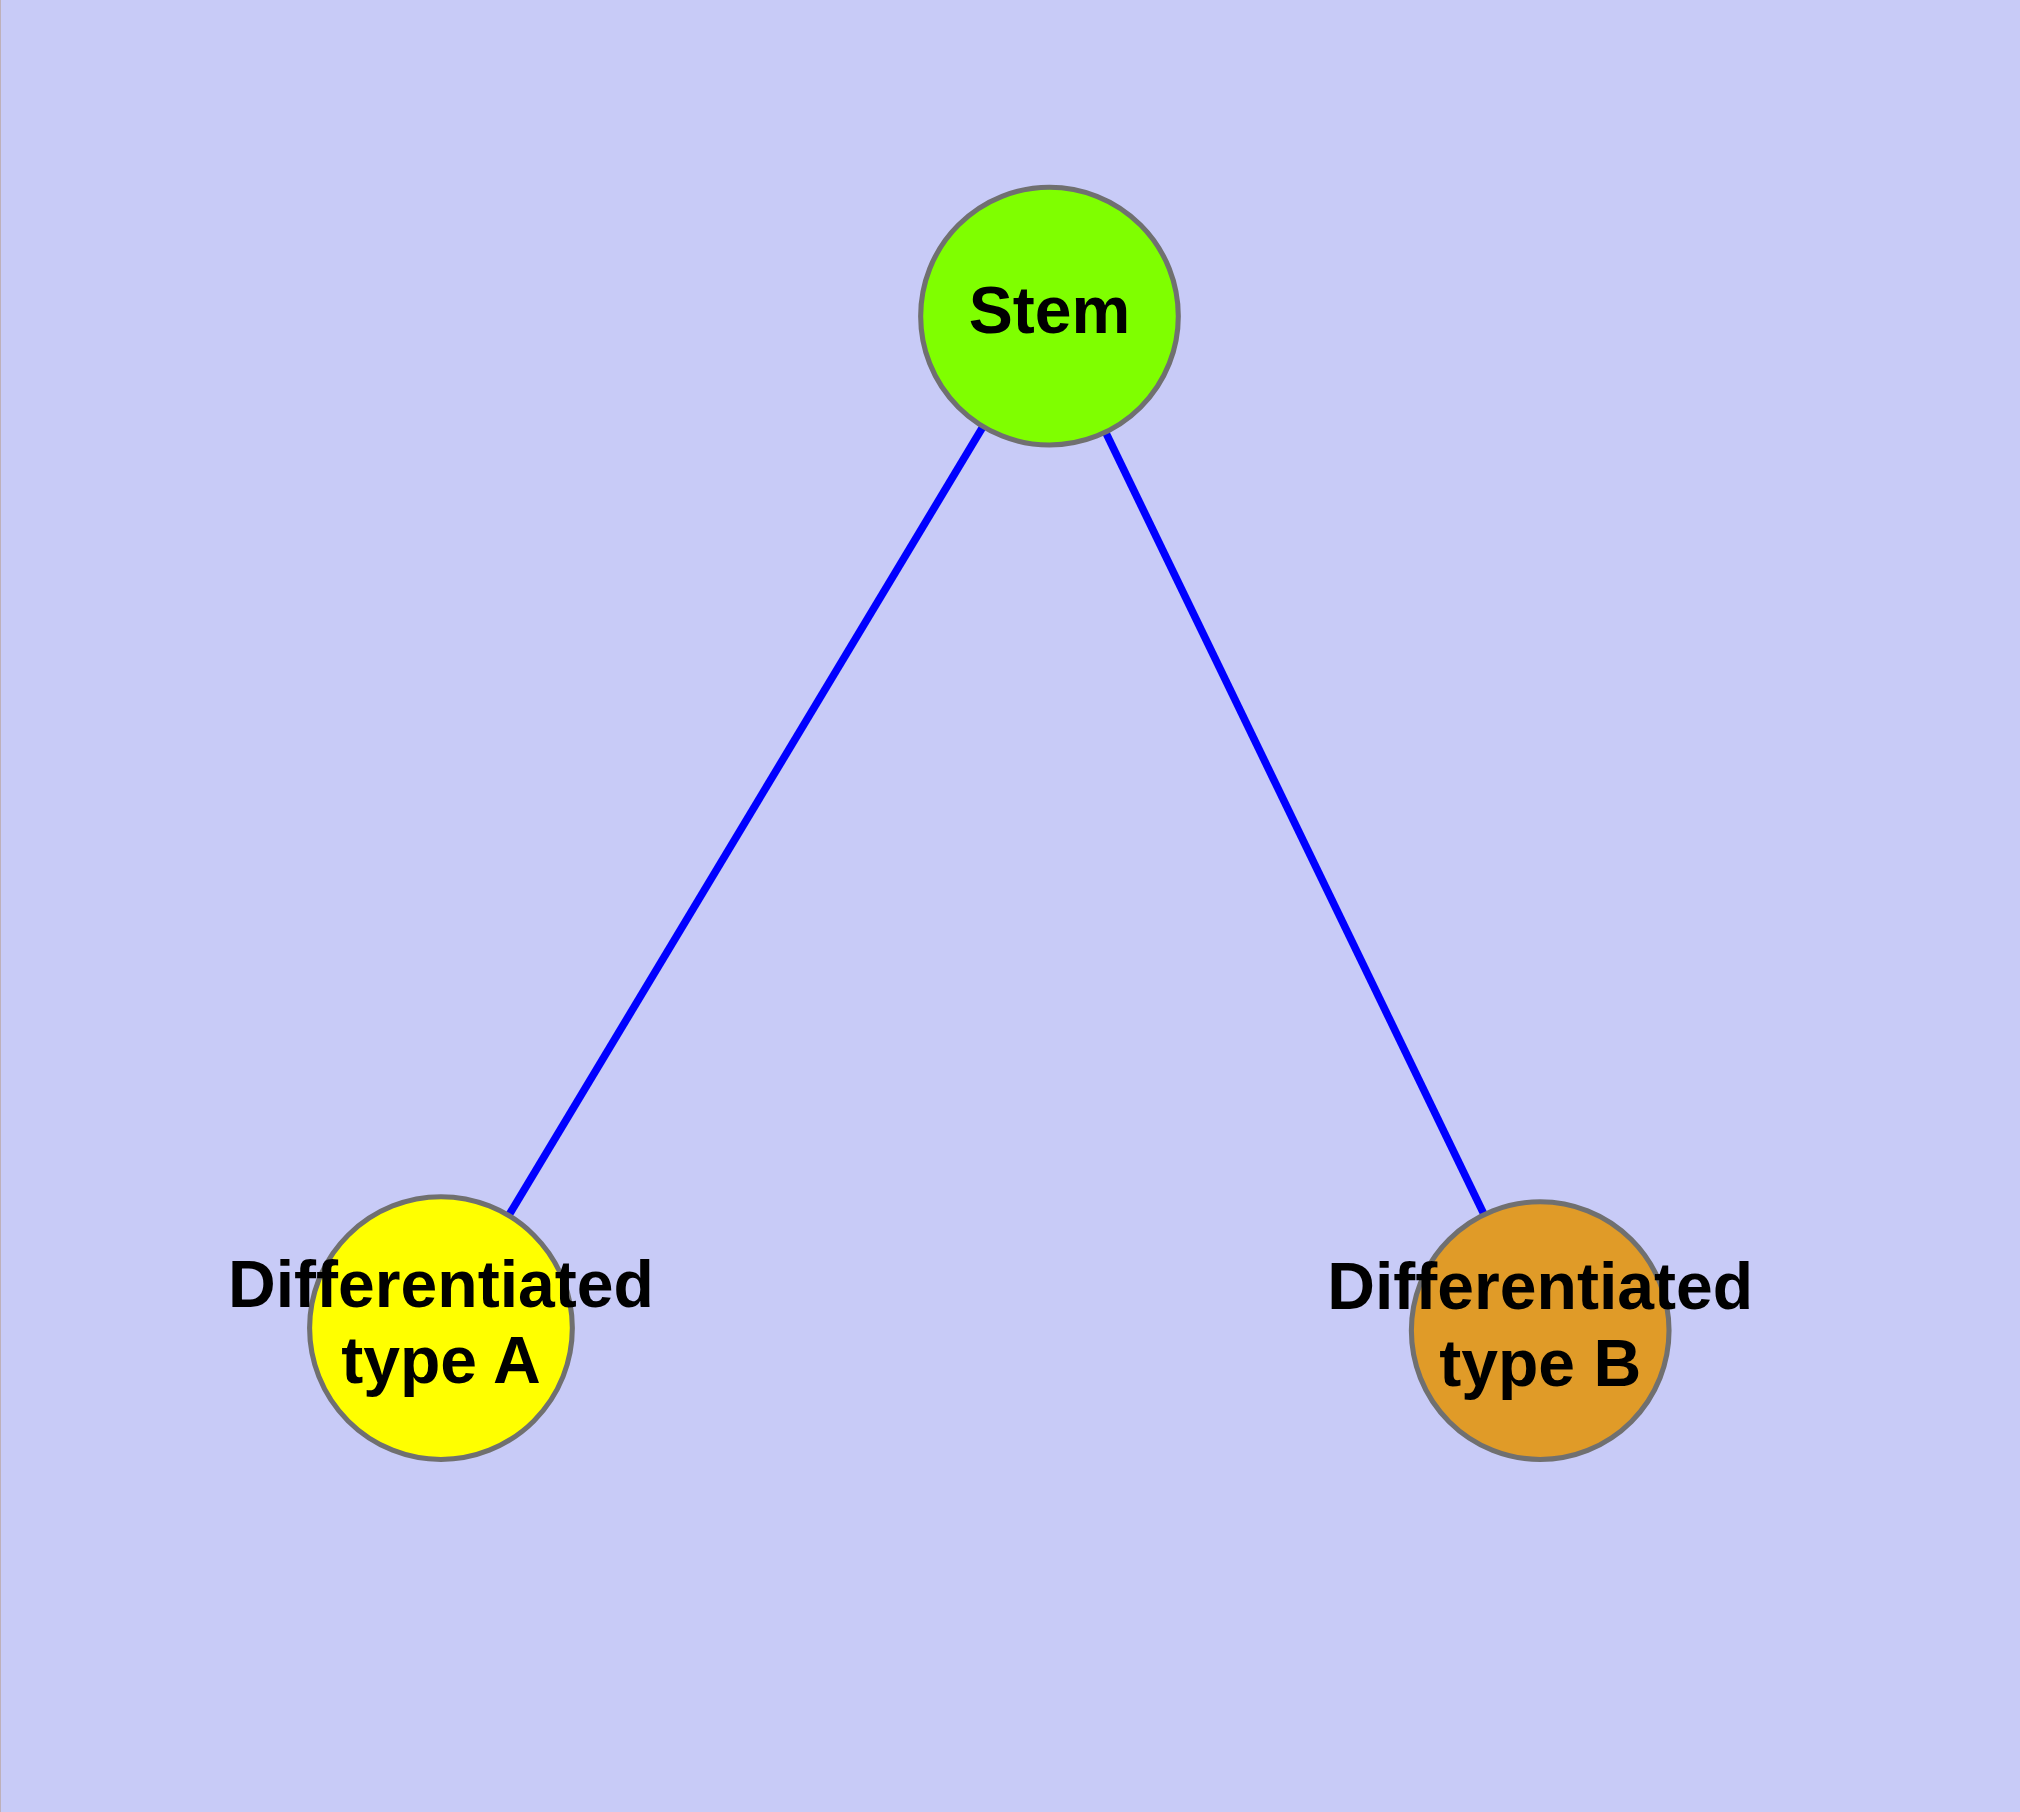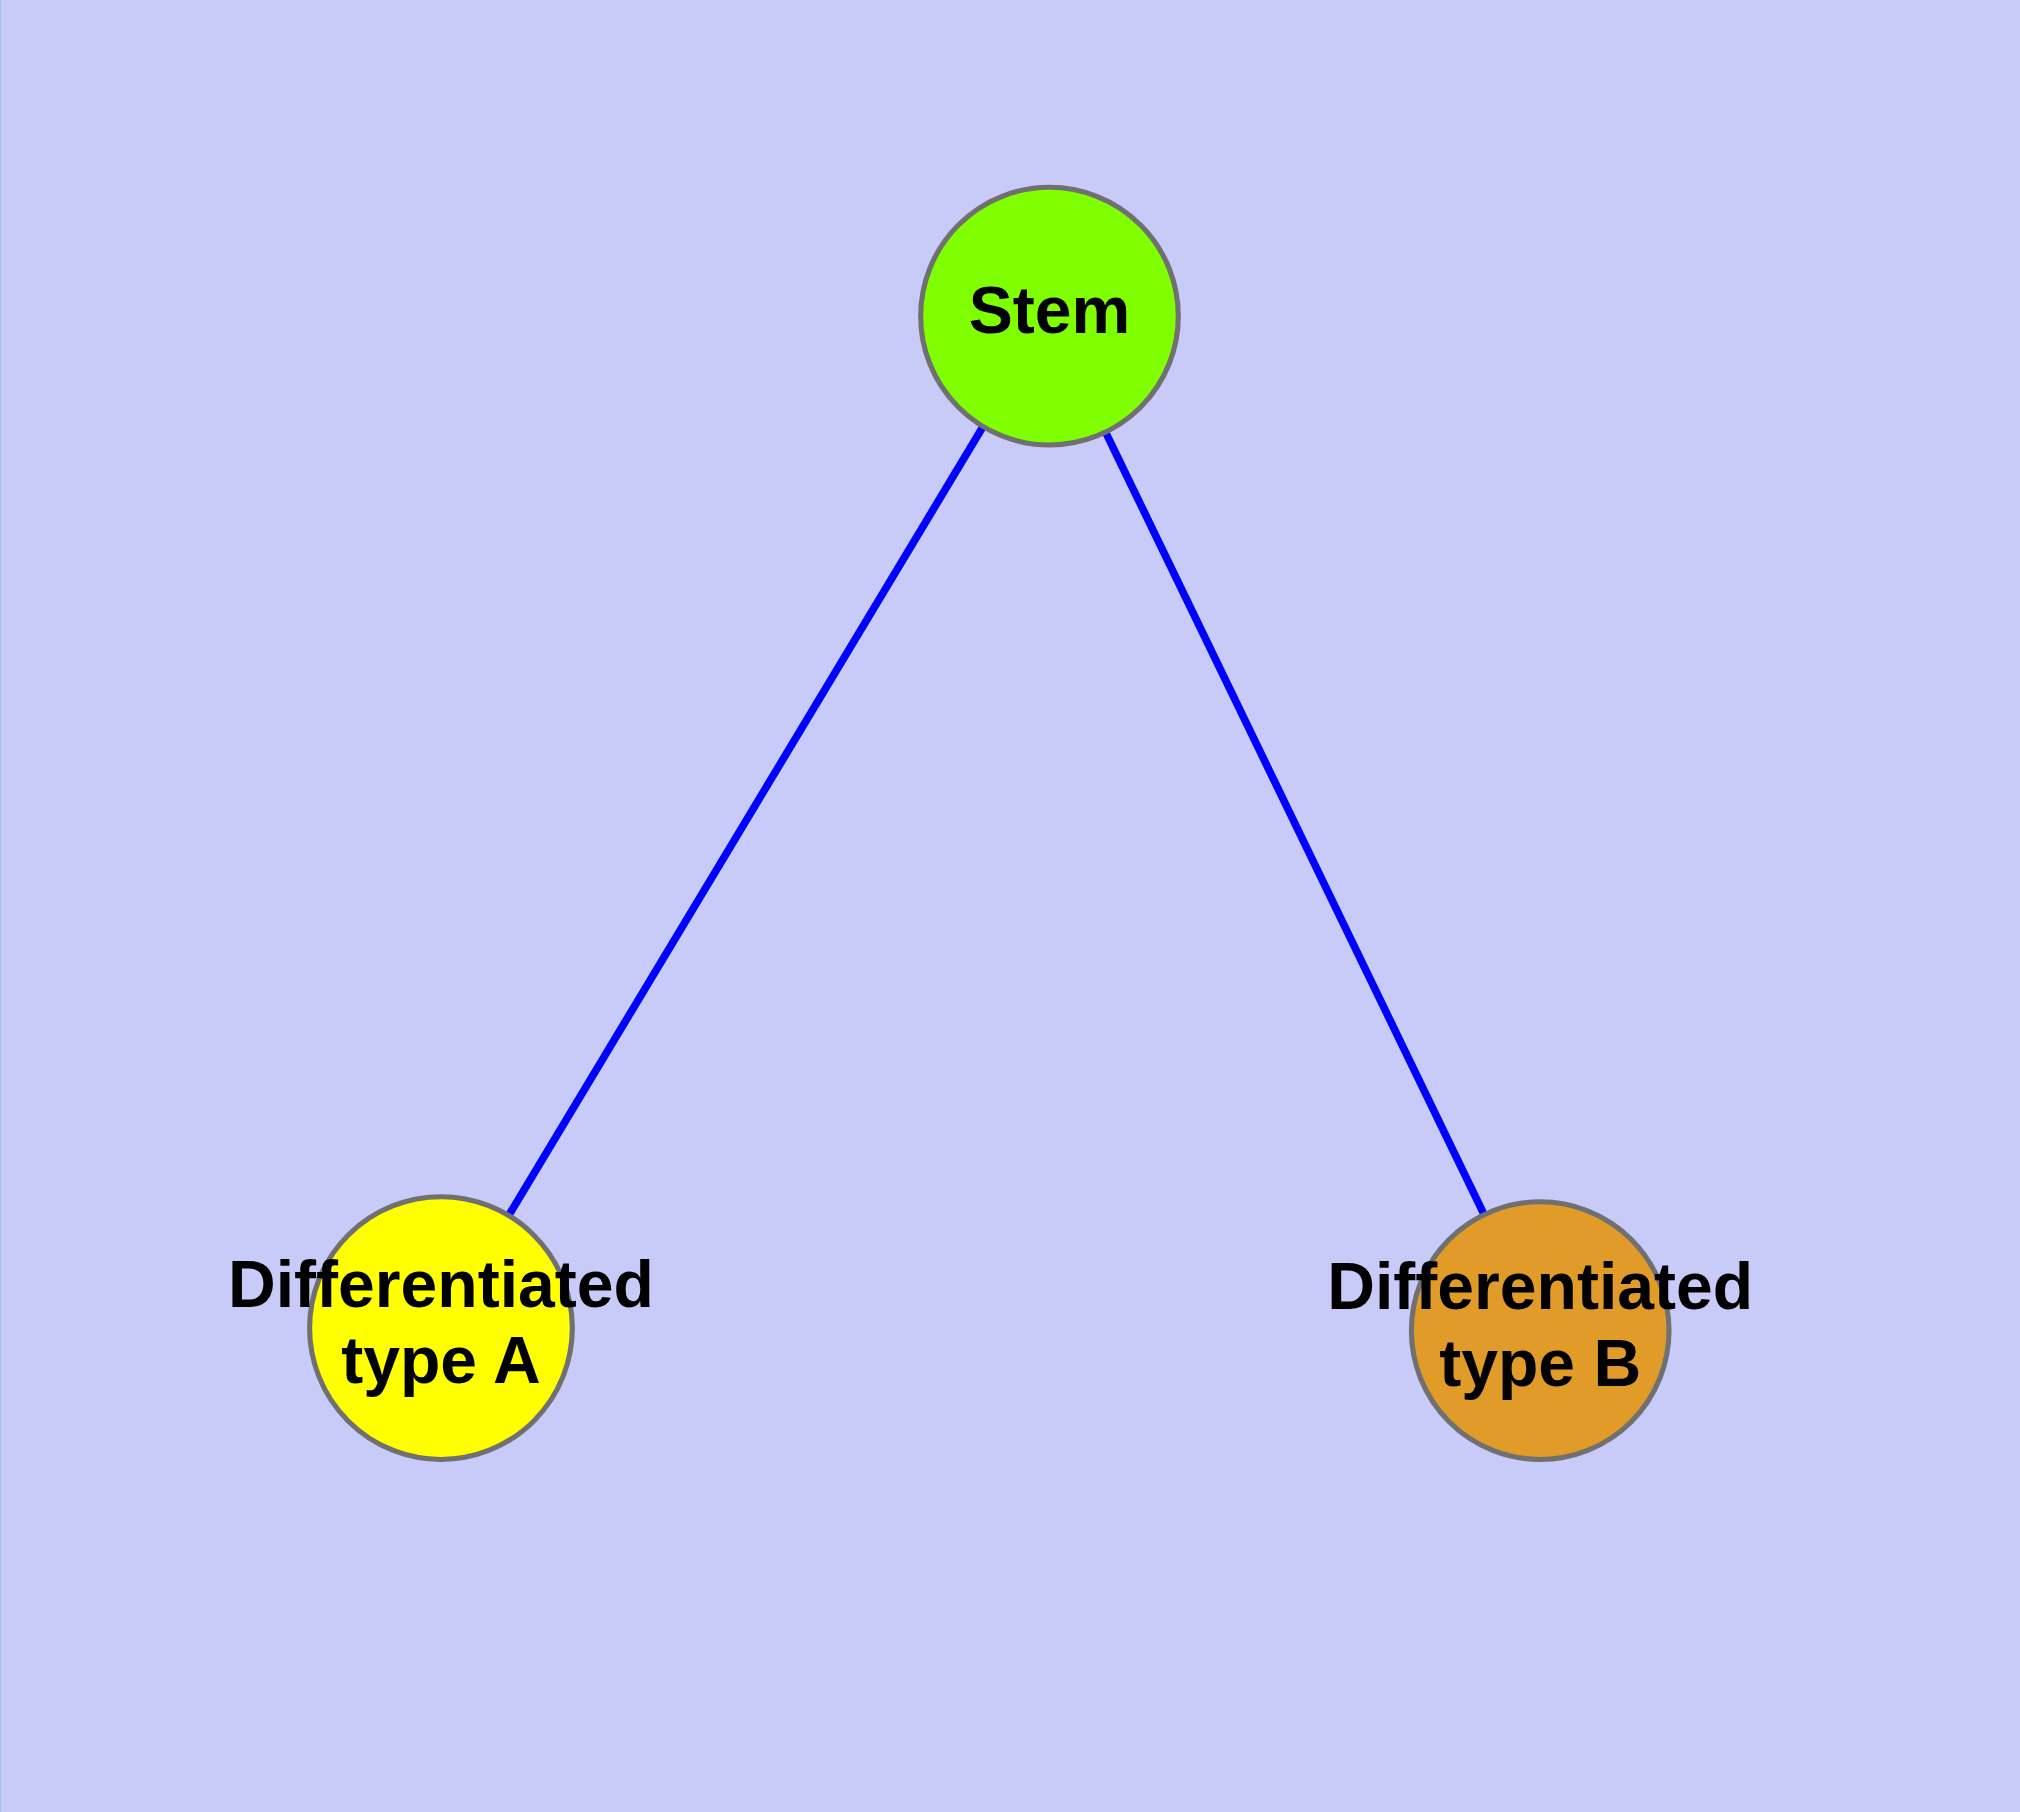--- a/index.html
+++ b/index.html
@@ -5,21 +5,21 @@
 <style>
   html, body {
     margin: 0;
     padding: 0;
     background: #c8cbf7;
   }
   #canvas {
     position: relative;
     width: 2021px;
     height: 1812px;
-    background: #14b8a6;
+    background: #a16207;
     overflow: hidden;
     font-family: "Liberation Sans", sans-serif;
   }
   #graph-svg {
     position: absolute;
     left: 0;
     top: 0;
     width: 2021px;
     height: 1812px;
     display: block;

